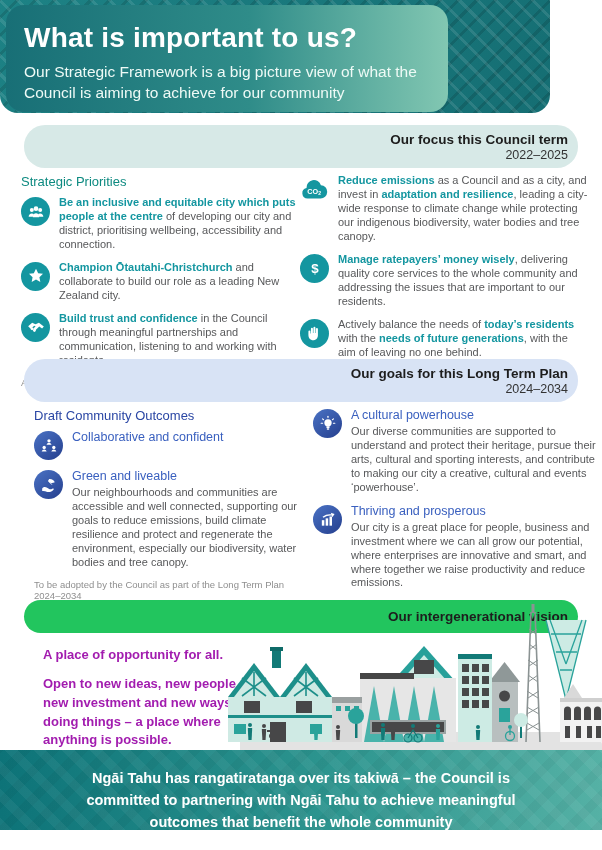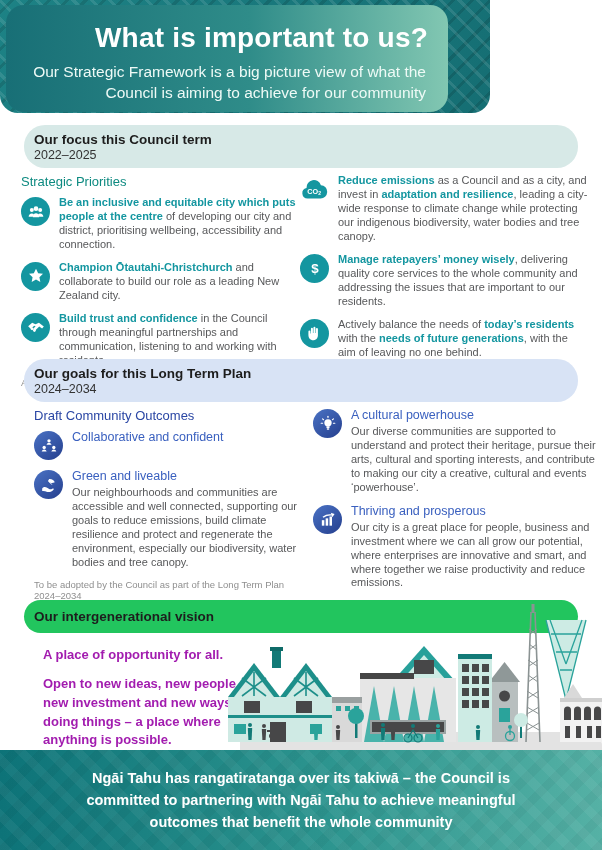--- a/index.html
+++ b/index.html
@@ -1,34 +1,34 @@
 <!DOCTYPE html>
 <html><head>
 <meta charset="utf-8">
 <style>
   * { box-sizing: border-box; margin: 0; padding: 0; }
   html,body { background:#fff; }
   body { font-family: "Liberation Sans", sans-serif; }
   .page { position: relative; width: 602px; height: 850px; background:#fff; overflow: hidden; }
 
   
-  .header { position:absolute; top:0; left:0; width:490px; height:117px;text-align:right; }
+  .header { position:absolute; top:0; left:0; width:550px; height:117px; }
   .weave { position:absolute; top:0; left:0; right:0; height:113px; border-radius:0 0 18px 18px;
     background:
       repeating-linear-gradient(45deg, rgba(255,255,255,0.10) 0 3px, rgba(255,255,255,0) 3px 13px),
       repeating-linear-gradient(-45deg, rgba(0,0,0,0.12) 0 3px, rgba(0,0,0,0) 3px 13px),
       linear-gradient(120deg,#1d8285,#156e73); }
   .header-panel { position:absolute; top:5px; left:6px; width:442px; height:107px; border-radius:18px;
     background: linear-gradient(90deg,#186f76 0%, #2f8c89 55%, #82c7b2 100%);
     padding: 17px 20px 0 18px; }
   .header-panel h1 { color:#fff; font-size:28px; font-weight:bold; letter-spacing:0.2px; }
   .header-panel p { color:#eefaf6; font-size:15.5px; line-height:1.38; margin-top:7px; width:402px; }
 
   
-  .banner { position:absolute; left:24px; right:24px; border-radius:21px; text-align:left; padding:7px 10px 6px; }
+  .banner { position:absolute; left:24px; right:24px; border-radius:21px; text-align:right; padding:7px 10px 6px; }
   .banner .banner-title { font-size:13.5px; font-weight:bold; color:#1d1d1d; }
   .banner .banner-years { font-size:12.5px; color:#333; margin-top:1px; }
   .banner-focus { top:125px; height:43px; background:#d7e9e7; }
   .banner-goals { top:359px; height:43px; background:#d8e3f5; }
   .banner-vision { top:600px; height:33px; background:#22c55e; padding-top:9px; z-index:1; }
 
   
   .cols { position:absolute; display:flex; }
   .cols-priorities { top:174px; left:21px; width:567px; }
   .cols-outcomes  { top:408px; left:34px; width:567px; }
@@ -52,21 +52,21 @@
   .footnote { font-size:9.5px; color:#8f8f8f; margin-top:3px; }
 
   
   .vision-text { position:absolute; top:646px; left:21px; width:214px; color:#a21caf; font-weight:bold; font-size:13px; line-height:1.45; z-index:2;margin-left:22px; }
   .vision-text .lead { margin-bottom:10px; }
 
   
   .cityscape { position:absolute; top:602px; right:0; width:382px; height:148px; z-index:3; }
 
   
-  .footer { position:absolute; top:750px; left:0; width:602px; height:100px;
+  .footer { position:absolute; top:750px; left:0; width:602px; height:80px;
     background:
       repeating-linear-gradient(45deg, rgba(255,255,255,0.05) 0 9px, rgba(255,255,255,0) 9px 20px),
       repeating-linear-gradient(-45deg, rgba(0,0,0,0.04) 0 9px, rgba(0,0,0,0) 9px 20px),
       linear-gradient(90deg,#0d7378,#2d958f 55%,#55b1a5);
     display:flex; align-items:flex-start; justify-content:center; }
   .footer p { color:#fff; font-weight:bold; font-size:14.5px; line-height:1.5; text-align:center; width:478px; margin-top:18px; }
 </style>
 </head>
 <body>
 

